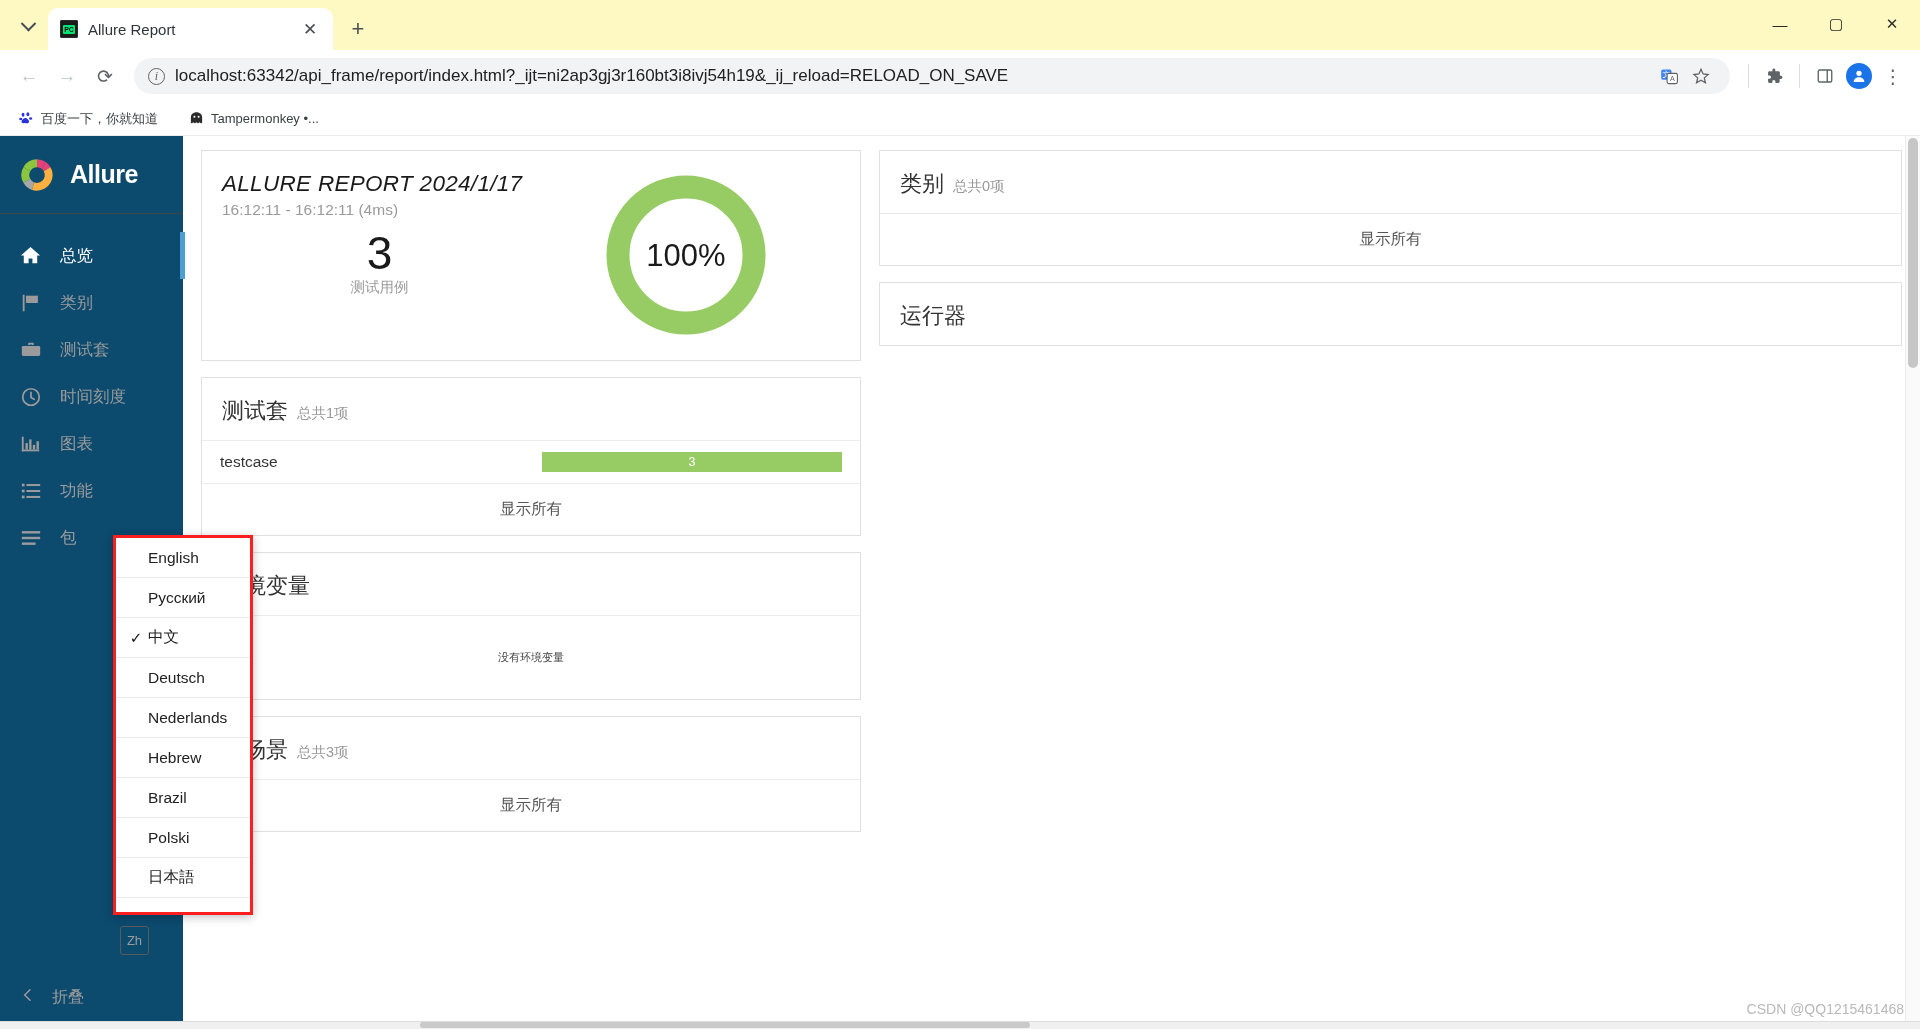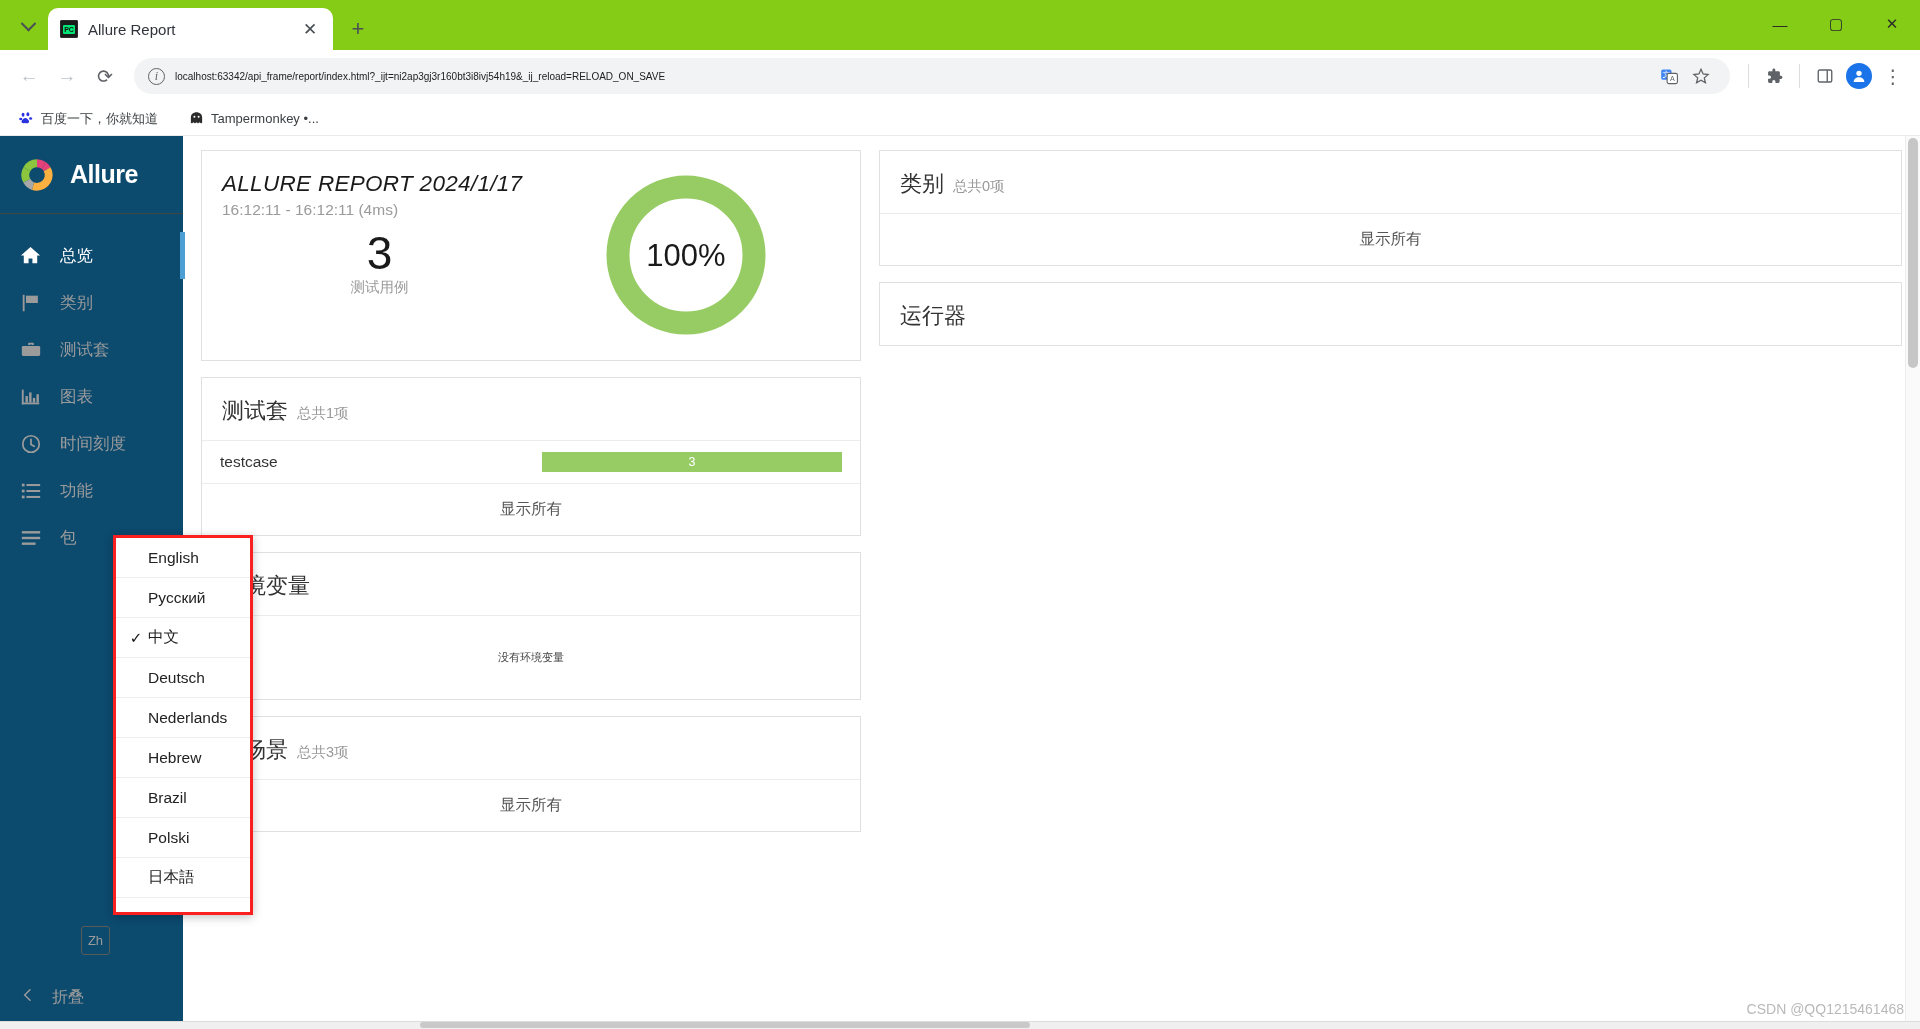--- a/index.html
+++ b/index.html
@@ -6,21 +6,21 @@
   html, body {
     width: 1920px; height: 1029px;
     font-family: "Liberation Sans", "DejaVu Sans", sans-serif;
     overflow: hidden; background: #fff;
   }
 
   
   .browser { width: 1920px; height: 1029px; display: flex; flex-direction: column; }
 
   .tabstrip {
-    height: 50px; background: #84cc16; display: flex; align-items: flex-end;
+    height: 50px; background: #fef9c3; display: flex; align-items: flex-end;
     padding-left: 8px; position: relative; flex: 0 0 50px;
   }
   .tab-dropdown {
     width: 40px; height: 40px; display: flex; align-items: center; justify-content: center;
     margin-bottom: 4px; border-radius: 6px; cursor: pointer;
   }
   .chev { width: 11px; height: 11px; border-right: 2px solid #4a4f55; border-bottom: 2px solid #4a4f55;
           transform: rotate(45deg) translate(-2px,-2px); }
   .tab {
     display: flex; align-items: center; gap: 10px;
@@ -57,21 +57,21 @@
   .omnibox {
     flex: 1; height: 36px; background: #f1f3f4; border-radius: 18px;
     display: flex; align-items: center; padding: 0 14px; gap: 10px; margin: 0 8px;
   }
   .omnibox .info-icon {
     width: 17px; height: 17px; border-radius: 50%; border: 1.6px solid #5f6368;
     display: flex; align-items: center; justify-content: center;
     font-size: 12px; font-style: italic; color: #5f6368; font-family: "Liberation Serif", serif;
     flex: 0 0 17px;
   }
-  .omnibox .url { font-size: 10px; color: #202124; white-space: nowrap; overflow: hidden;
+  .omnibox .url { font-size: 17px; color: #202124; white-space: nowrap; overflow: hidden;
                   flex: 1; font-family: "Liberation Sans", sans-serif; }
   .omni-right { display: flex; align-items: center; gap: 2px; }
   .icon-btn { width: 30px; height: 30px; border-radius: 50%; display:flex; align-items:center; justify-content:center;
               cursor: pointer; color: #5f6368; }
   .tb-sep { width: 1px; height: 24px; background: #dadce0; margin: 0 6px; }
   .profile-av { width: 26px; height: 26px; border-radius: 50%; background: #1a73e8;
                 display: flex; align-items: center; justify-content: center; }
 
   .bookmarks {
     height: 34px; background: #fff; display: flex; align-items: center;
@@ -101,21 +101,21 @@
   .nav-item .ni-ico { width: 25px; flex: 0 0 25px; display: flex; align-items: center; justify-content: center; }
   .nav-item.active { color: #fff; }
   .nav-item.active::after {
     content: ""; position: absolute; right: -2px; top: 0; width: 5px; height: 100%;
     background: #4b9fd5;
   }
   .side-bottom { margin-top: auto; padding-bottom: 12px; }
   .lang-badge {
     width: 29px; height: 29px; border: 1px solid #5a5a5a; border-radius: 3px;
     display: flex; align-items: center; justify-content: center;
-    font-size: 13px; color: #9b9b9b; margin: 0 0 22px 81px; cursor: pointer;
+    font-size: 13px; color: #9b9b9b; margin: 0 0 22px 120px; cursor: pointer;
   }
   .collapse-row { display: flex; align-items: center; gap: 16px; padding-left: 20px;
                   color: #9b9b9b; font-size: 16px; cursor: pointer; height: 40px; }
 
   
   .content { flex: 1; overflow: hidden; padding: 14px 18px 0 18px; display: flex; gap: 18px; }
   .col { display: flex; flex-direction: column; gap: 16px; }
   .col-left { flex: 0 0 660px; }
   .col-right { flex: 1; }
 
@@ -313,42 +313,42 @@
           <span class="ni-ico">
             <svg width="22" height="22" viewBox="0 0 24 24" fill="#9b9b9b">
                 <path d="M9 4h6v2.5h-2V6h-2v.5H9z"></path>
                 <rect x="2" y="7.5" width="20" height="11" rx="1.5"></rect>
               </svg>
           </span>
           <span>测试套</span>
         </div>
         <div class="nav-item">
           <span class="ni-ico">
+            <svg width="22" height="22" viewBox="0 0 24 24" fill="none" stroke="#9b9b9b" stroke-width="1.9">
+              <circle cx="12" cy="12" r="9"></circle>
+                <path d="M12 7v5.5l3.5 2" stroke-linecap="round"></path>
+            </svg>
+          </span>
+          <span>时间刻度</span>
+        </div>
+        <div class="nav-item">
+          <span class="ni-ico">
             <svg width="22" height="22" viewBox="0 0 24 24" fill="#9b9b9b">
               <rect x="2" y="4" width="2" height="16"></rect>
                 <rect x="6" y="11" width="2.6" height="7"></rect>
               <rect x="10" y="7" width="2.6" height="11"></rect>
                 <rect x="14" y="13" width="2.6" height="5"></rect>
               <rect x="18" y="9" width="2.6" height="9"></rect>
                 <rect x="2" y="18" width="19" height="2"></rect>
             </svg>
           </span>
           <span>图表</span>
         </div>
         <div class="nav-item">
           <span class="ni-ico">
-            <svg width="22" height="22" viewBox="0 0 24 24" fill="none" stroke="#9b9b9b" stroke-width="1.9">
-              <circle cx="12" cy="12" r="9"></circle>
-                <path d="M12 7v5.5l3.5 2" stroke-linecap="round"></path>
-            </svg>
-          </span>
-          <span>时间刻度</span>
-        </div>
-        <div class="nav-item">
-          <span class="ni-ico">
             <svg width="22" height="22" viewBox="0 0 24 24" fill="#9b9b9b">
               <rect x="2" y="4" width="3" height="3"></rect>
                 <rect x="7" y="4.4" width="15" height="2.2"></rect>
               <rect x="2" y="10.5" width="3" height="3"></rect>
                 <rect x="7" y="10.9" width="15" height="2.2"></rect>
               <rect x="2" y="17" width="3" height="3"></rect>
                 <rect x="7" y="17.4" width="15" height="2.2"></rect>
             </svg>
           </span>
           <span>功能</span>

